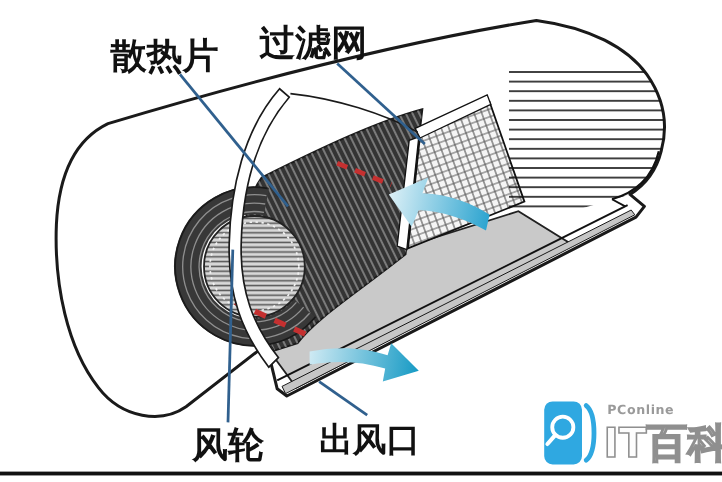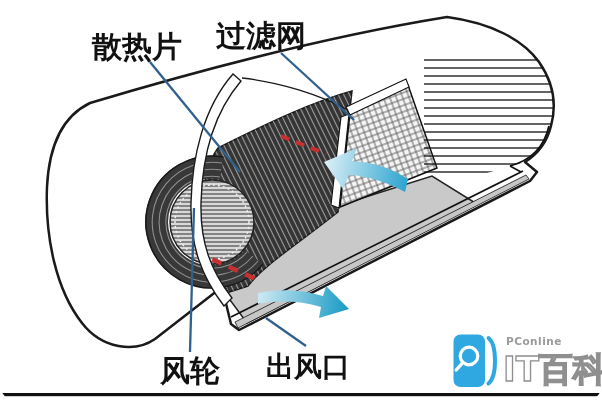--- a/index.html
+++ b/index.html
@@ -1,17 +1,17 @@
 <!DOCTYPE html>
 <html><head>
 <meta charset="utf-8">
 <style>
   html,body{margin:0;padding:0;background:#fff;}
   .stage{position:relative;width:602px;height:402px;background:#ffffff;overflow:hidden;
-         font-family:"DejaVu Sans",sans-serif;border-radius:18px;}
+         font-family:"DejaVu Sans",sans-serif;}
   svg{display:block;}
   text.cn-label{font-family:"DejaVu Sans",sans-serif;font-weight:600;fill:#111;}
 </style>
 </head>
 <body>
 
 <div class="stage">
 <svg width="602" height="402" viewBox="0 0 602 402">
   <defs>
     <pattern id="patRib" width="5" height="5" patternUnits="userSpaceOnUse" patternTransform="rotate(64)">

